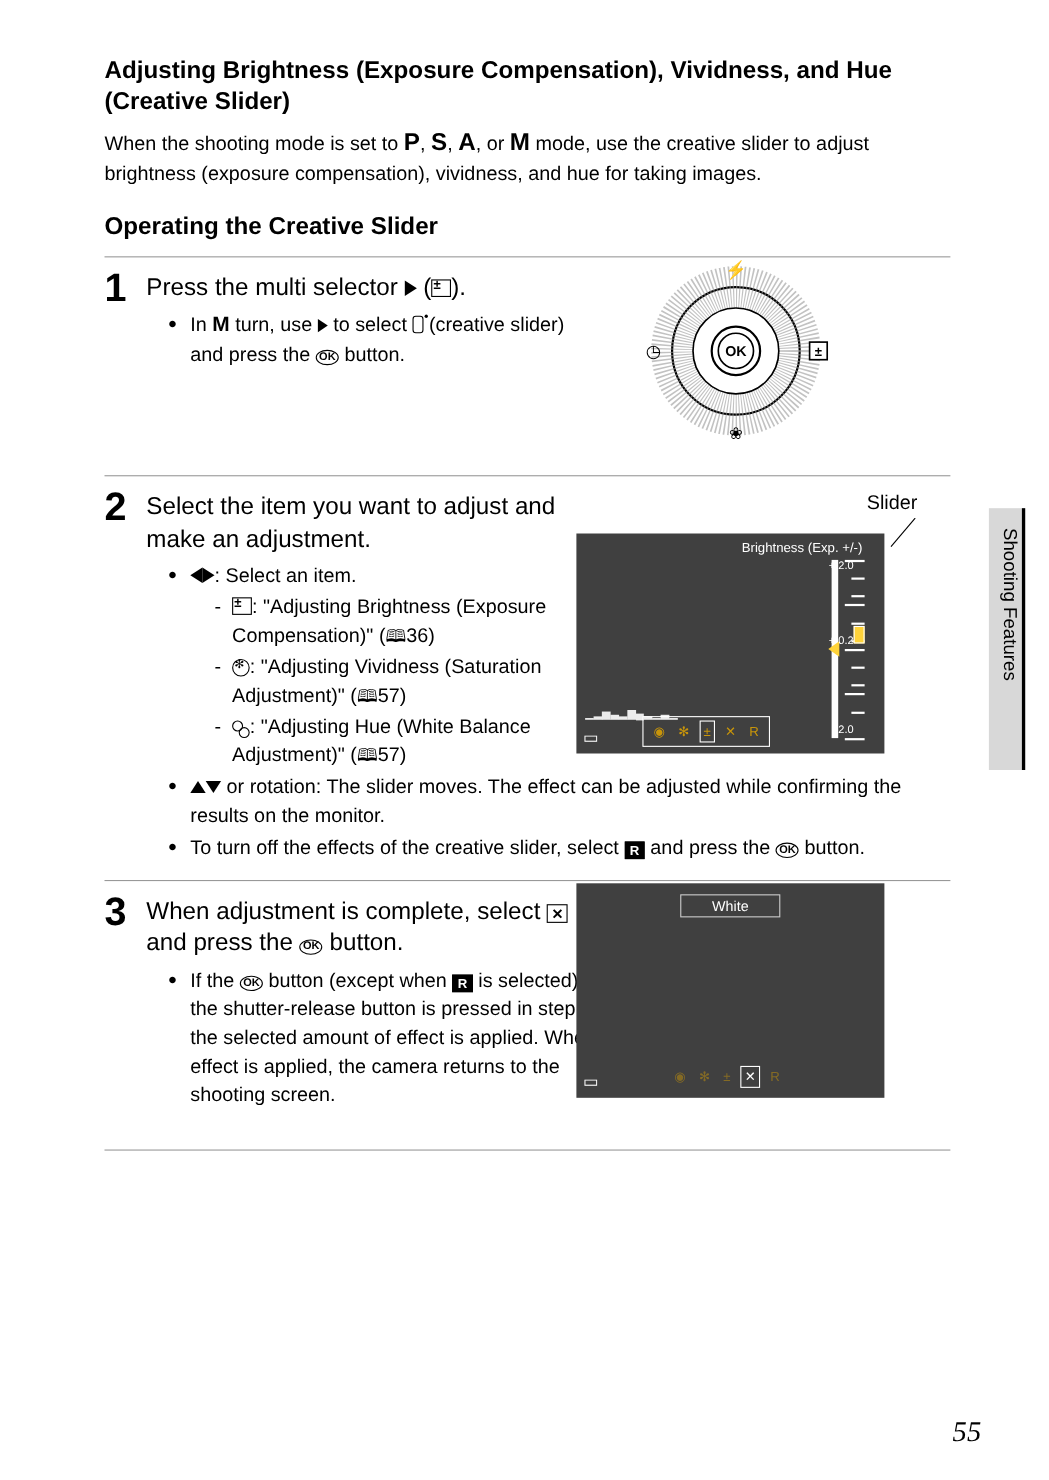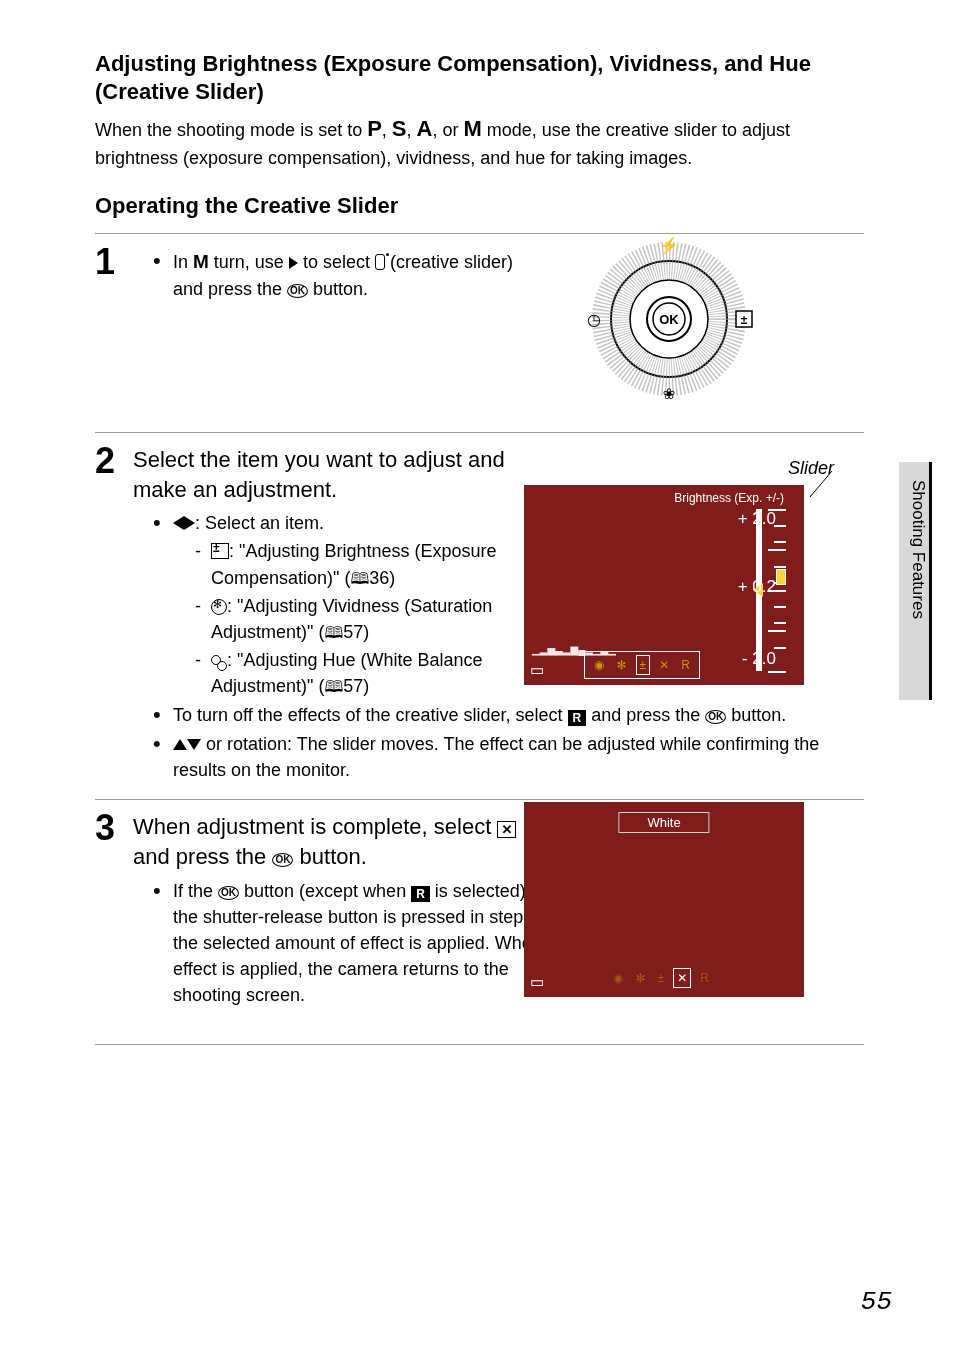--- a/index.html
+++ b/index.html
@@ -118,21 +118,21 @@
     position: absolute;
     right: 80px;
     top: 0px;
     width: 230px;
     height: 170px;
   }
   .lcd-screen {
     position: absolute;
     right: 60px;
     width: 280px;
-    background: #7f1d1d;
+    background: #404040;
     color: #fff;
     font-size: 11px;
     box-sizing: border-box;
   }
   .lcd1 { top: 52px; height: 200px; }
   .lcd3 { top: 2px; height: 195px; }
   .lcd-top-label {
     position:absolute;
     right:20px; top:6px;
     font-size:12px;
@@ -143,21 +143,21 @@
   }
   .lcd-bar::after{
     content:""; position:absolute; left:-3px; top:50%; transform:translateY(-50%);
     border-right:10px solid #ffd33a; border-top:7px solid transparent; border-bottom:7px solid transparent;
   }
   .lcd-ticks {
     position:absolute; right:18px; top:24px; bottom:14px; width:20px;
   }
   .tick{position:absolute;right:0;width:12px;height:2px;background:#fff;}
   .tick.big{width:18px;}
-  .tick-lbl{position:absolute;color:#fff;font-size:17px;right:28px;}
+  .tick-lbl{position:absolute;color:#fff;font-size:10px;right:28px;}
   .lcd-icon-row{
     position:absolute; bottom:6px; left:60px; display:flex; gap:6px; align-items:center;
     padding:3px 6px;
   }
   .lcd-icon-row .itm{
     font-size:12px;color:#c8950a;padding:2px 3px;
   }
   .lcd-icon-row .sel{ border:1.5px solid #fff; }
   .lcd-disp { position:absolute; bottom:6px; left:6px; font-size:15px; color:#fff;}
   .slider-callout {
@@ -192,21 +192,21 @@
     display:flex; align-items:center; gap:8px; font-weight:bold; font-size:18px; margin-bottom:4px;
   }
   .note-head .note-icon{
     display:inline-block;width:22px;height:22px;border:2px solid #000;background:#000;position:relative;
   }
   .note-head .note-icon::after{
     content:"✎"; color:#fff; position:absolute; left:2px; top:-1px; font-size:16px;
   }
   .note-text{font-size:18px;line-height:1.45;margin:0;}
   .page-number{
-    position:absolute; bottom:28px; right:62px; font-style:italic; font-size:26px; font-family: Liberation Mono, monospace;
+    position:absolute; bottom:28px; right:62px; font-style:italic; font-size:26px; font-family: Liberation Serif, serif;
   }
   .ev-box {
     display:inline-block;border:1.5px solid #000;padding:1px 2px;line-height:1;vertical-align:-2px;position:relative;width:12px;height:12px;
   }
   .ev-box::before{content:"±";font-size:12px;font-weight:bold;position:absolute;left:1px;top:-2px;}
   .x-box{display:inline-block;border:1.5px solid #000;line-height:1;padding:1px 3px;font-weight:bold;font-size:13px;vertical-align:0px;}
   .r-box{display:inline-block;border:1.5px solid #000;background:#000;color:#fff;line-height:1;padding:1px 4px;font-weight:bold;font-size:12px;vertical-align:-1px;}
   .sat-icon{display:inline-block;border:1.5px solid #000;border-radius:50%;width:14px;height:14px;position:relative;vertical-align:-3px;}
   .sat-icon::after{content:"✻";position:absolute;left:1px;top:-3px;font-size:11px;}
   .hue-icon{display:inline-block;position:relative;width:16px;height:14px;vertical-align:-3px;}
@@ -226,20 +226,23 @@
 
   <p class="intro">
     <span>When the shooting mode is set to </span><span class="mode-letter">P</span>, <span class="mode-letter">S</span>, <span class="mode-letter">A</span>, or <span class="mode-letter">M</span><span> mode, use the creative slider to adjust brightness (exposure compensation), vividness, and hue for taking images.</span>
   </p>
 
   <div class="subhead">Operating the Creative Slider</div>
 
   <div class="step" style="min-height:180px;">
     <div class="step-num">1</div>
     <div class="step-body">
+      <div class="step-title">
+        <span>Press the multi selector </span><span class="triangle-right"></span><span> (</span><span class="ev-box"></span><span>).</span>
+      </div>
       <ul class="bullets" style="max-width:390px;">
         <li>
           <span>In </span><span class="mode-letter" style="font-size:19px;">M</span><span> turn, use </span><span class="triangle-right" style="border-left-width:9px;border-top-width:6px;border-bottom-width:6px;"></span><span> to select </span><span class="slider-pill"></span><span> (creative slider) and press the </span><span class="ok-circle">OK</span><span> button.</span>
         </li>
       </ul>
     </div>
     <div class="selector-dial">
       <svg width="230" height="170" viewBox="0 0 230 170">
         <g transform="translate(115,85)">
           <circle r="58" fill="#fff" stroke="#000" stroke-width="2"></circle>
@@ -267,28 +270,28 @@
       <ul class="bullets">
         <li style="max-width:410px;">
           <span class="triangle-left"></span><span class="triangle-right"></span><span>: Select an item.</span>
           <ul class="dashes">
             <li><span class="ev-box"></span><span>: "Adjusting Brightness (Exposure Compensation)" (</span><span class="book-icon">🕮</span><span>36)</span></li>
             <li><span class="sat-icon"></span><span>: "Adjusting Vividness (Saturation Adjustment)" (</span><span class="book-icon">🕮</span><span>57)</span></li>
             <li><span class="hue-icon"></span><span>: "Adjusting Hue (White Balance Adjustment)" (</span><span class="book-icon">🕮</span><span>57)</span></li>
           </ul>
         </li>
         <li>
+          <span class="triangle-up"></span><span class="triangle-down"></span><span> or rotation: The slider moves. The effect can be adjusted while confirming the results on the monitor.</span>
+        </li>
+        <li>
           <span>To turn off the effects of the creative slider, select </span><span class="r-box">R</span><span> and press the </span><span class="ok-circle">OK</span><span> button.</span>
         </li>
-        <li>
-          <span class="triangle-up"></span><span class="triangle-down"></span><span> or rotation: The slider moves. The effect can be adjusted while confirming the results on the monitor.</span>
-        </li>
       </ul>
     </div>
-    <div class="slider-callout" style="top:25px;font-style:italic;">Slider</div>
+    <div class="slider-callout" style="top:14px;">Slider</div>
     <div class="lcd-screen lcd1">
       <div class="lcd-top-label">Brightness (Exp. +/-)</div>
       <div class="lcd-bar"></div>
       <div class="lcd-ticks">
         <div class="tick big" style="top:0;"></div>
         <div class="tick" style="top:10%;"></div>
         <div class="tick" style="top:20%;"></div>
         <div class="tick big" style="top:25%;"></div>
         <div class="tick" style="top:35%;"></div>
         <div class="tick" style="top:45%;"></div>

